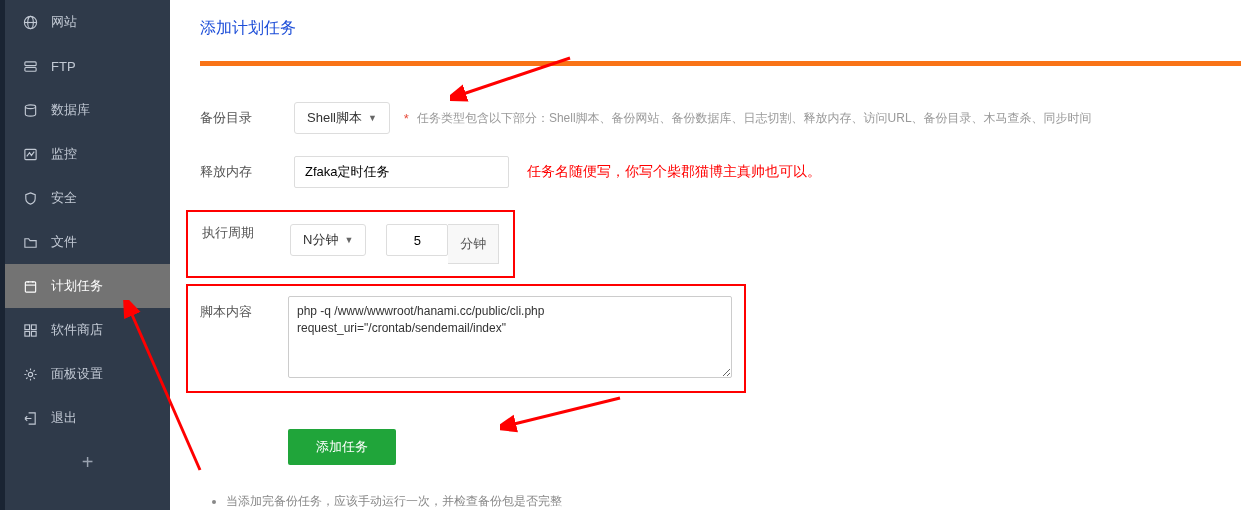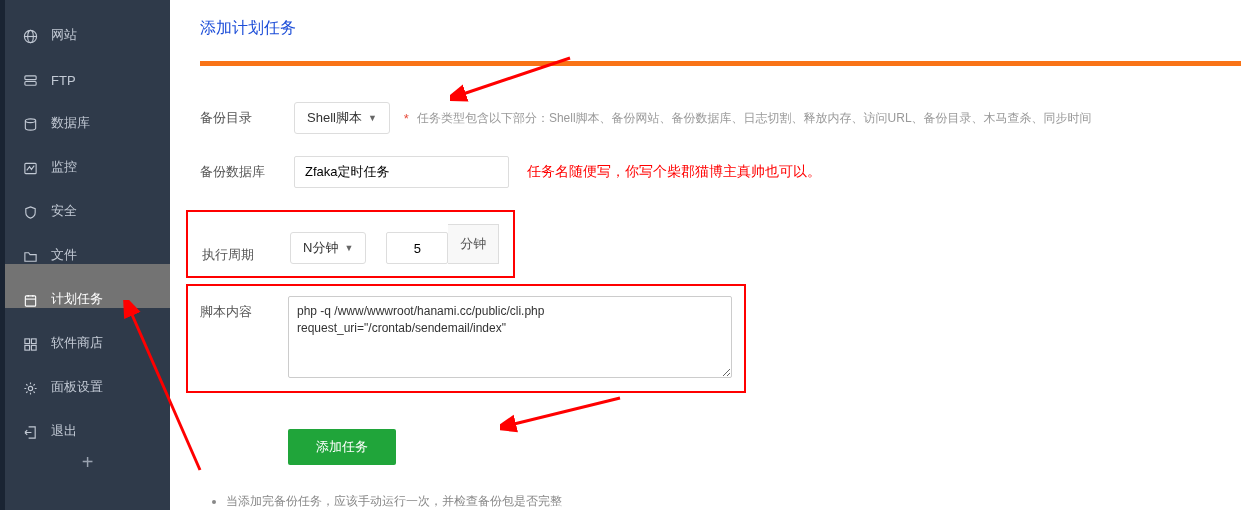--- a/index.html
+++ b/index.html
@@ -1,40 +1,40 @@
 <!DOCTYPE html>
 <html><head>
 <meta charset="utf-8">
 <style>
   * { box-sizing: border-box; margin: 0; padding: 0; }
   body { font-family: "Microsoft YaHei", Arial, sans-serif; font-size: 13px; color: #333; background: #fff; width: 1241px; height: 510px; overflow: hidden; position: relative; }
   .layout { display: flex; height: 510px; }
   .sidebar { width: 170px; background: #2f3a4a; color: #c2c9d4; display: flex; flex-direction: column; border-left: 5px solid #1a2433; }
-  .sidebar-item { display: flex; align-items: flex-end; padding: 0 18px; height: 44px; cursor: pointer; font-size: 13px; }
+  .sidebar-item { display: flex; align-items: center; padding: 0 18px; height: 44px; cursor: pointer; font-size: 13px; }
   .sidebar-item.active { background: #737373; color: #fff; }
   .sidebar-item .ic { width: 22px; display: inline-flex; align-items: center; justify-content: flex-start; }
   .sidebar-item .lbl { margin-left: 6px; }
   .sidebar-add { text-align: center; color: #9aa3b0; font-size: 20px; height: 44px; line-height: 44px; cursor: pointer; }
   .main { flex: 1; background: #fff; padding: 0 0 0 30px; position: relative; }
   .page-title { font-size: 16px; color: #1d4ed8; padding: 18px 0 22px 0; border-bottom: 5px solid #f97316; }
   .form { padding-top: 36px; }
   .row { display: flex; align-items: flex-start; margin-bottom: 22px; }
   .row .label { width: 88px; text-align: left; color: #555; font-size: 13px; padding-top: 7px; }
   .row .ctrl { display: flex; align-items: center; flex-wrap: wrap; padding-left: 6px; }
   .btn-select { border: 1px solid #ddd; background: #fff; border-radius: 3px; padding: 6px 12px; cursor: pointer; display: inline-flex; align-items: center; font-size: 13px; }
   .caret { margin-left: 6px; font-size: 9px; color: #666; }
   .req { color: #e74c3c; margin: 0 8px 0 14px; }
   .help { color: #999; font-size: 12px; }
   .textin { border: 1px solid #ddd; border-radius: 2px; padding: 6px 10px; font-size: 13px; outline: none; height: 32px; }
   .textin.w23 { width: 215px; }
   .numin { border: 1px solid #ddd; border-radius: 2px; height: 32px; width: 62px; text-align: center; font-size: 13px; outline: none; }
   .suffix { border: 1px solid #ddd; border-left: none; background: #f8f8f8; height: 40px; padding: 0 12px; display: inline-flex; align-items: center; font-size: 13px; color: #555; }
   .annotate-red { color: #ff0000; font-size: 14px; margin-left: 18px; font-weight: 500; }
   .redbox { border: 2px solid #ff0000; }
-  .period-box { padding: 12px 14px; display: flex; align-items: flex-end; }
+  .period-box { padding: 12px 14px; display: flex; align-items: flex-start; }
   .script-box { padding: 10px 12px 13px 12px; }
   .textarea { width: 444px; height: 82px; border: 1px solid #ccc; border-radius: 2px; padding: 6px 8px; font-size: 12px; resize: both; outline: none; font-family: Arial, sans-serif; color: #333; line-height: 1.4; }
   .btn-primary { background: #20a53a; color: #fff; border: none; border-radius: 2px; padding: 9px 28px; font-size: 13px; cursor: pointer; }
   .tip-list { margin-top: 28px; padding-left: 8px; }
   .tip-list .tip { color: #888; font-size: 12px; list-style: disc; margin-left: 18px; }
   svg { display: block; }
   .arrow { position: absolute; pointer-events: none; }
 </style>
 </head>
 <body>
@@ -147,21 +147,21 @@
           <div class="btn-select">
             <span>Shell脚本</span>
             <span class="caret">▼</span>
           </div>
           <span class="req">*</span>
           <span class="help">任务类型包含以下部分：Shell脚本、备份网站、备份数据库、日志切割、释放内存、访问URL、备份目录、木马查杀、同步时间</span>
         </div>
       </div>
 
       <div class="row">
-        <div class="label">备份数据库</div>
+        <div class="label">释放内存</div>
         <div class="ctrl">
           <input class="textin w23" value="Zfaka定时任务" style="">
           <span class="annotate-red">任务名随便写，你写个柴郡猫博主真帅也可以。</span>
         </div>
       </div>
 
       <div class="row" style="margin-bottom:6px;">
         <div class="redbox period-box" style="margin-left:-14px;">
           <div class="label" style="padding-top:0;">执行周期</div>
           <div class="btn-select">

